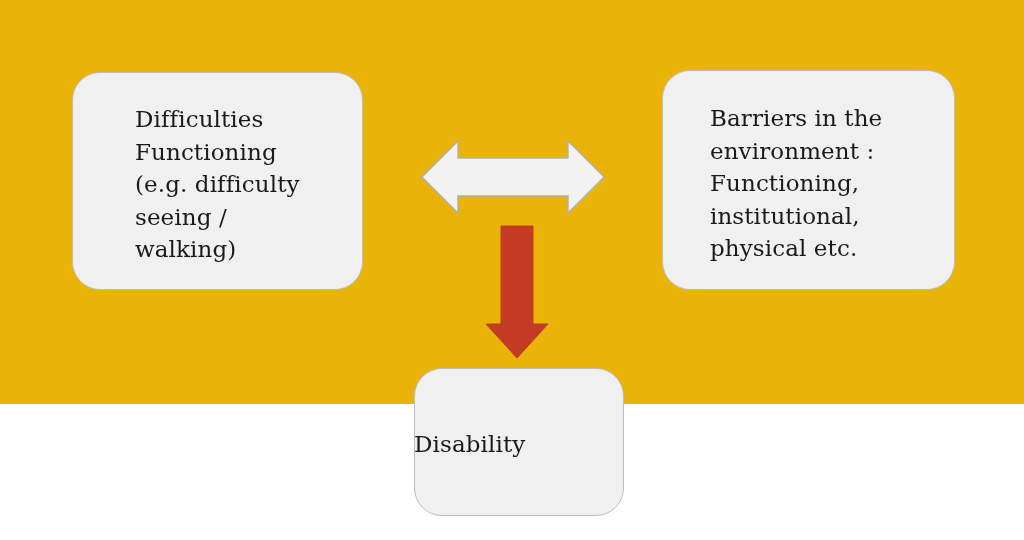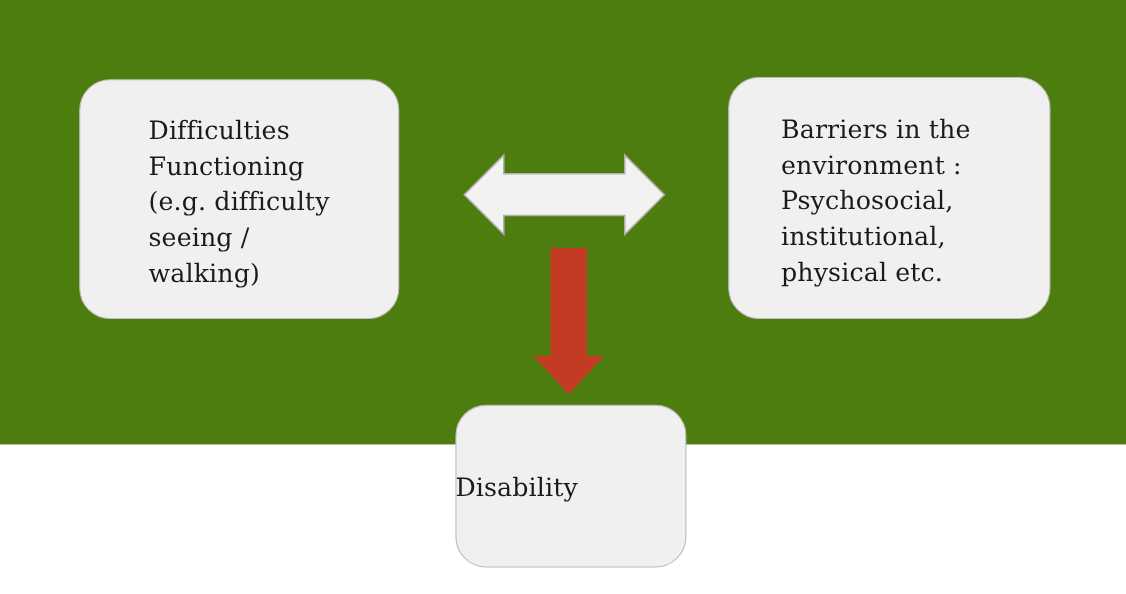--- a/index.html
+++ b/index.html
@@ -10,21 +10,21 @@
     width: 1024px;
     height: 540px;
     background: #ffffff;
     font-family: "DejaVu Serif", "Liberation Serif", serif;
     overflow: hidden;
   }
   #canvas {
     position: relative;
     width: 1024px;
     height: 404px;
-    background: #4d7c0f;
+    background: #eab308;
   }
   .node-box {
     position: absolute;
     background: #f0f0f0;
     border: 1px solid #bcbcbc;
     border-radius: 28px;
     box-sizing: border-box;
     box-shadow: 0 0 0 0 rgba(0,0,0,0);
   }
   .node-text {
@@ -100,21 +100,21 @@
   <div class="node-box" id="box-difficulties"></div>
   <div class="node-text" id="box-difficulties-text">Difficulties
 Functioning
 (e.g. difficulty
 seeing /
 walking)</div>
 
   <div class="node-box" id="box-barriers"></div>
   <div class="node-text" id="box-barriers-text">Barriers in the
 environment :
-Psychosocial,
+Functioning,
 institutional,
 physical etc.</div>
 
   <div class="node-box" id="box-disability"></div>
   <div class="node-text" id="box-disability-text">Disability</div>
 
   <svg class="arrow-svg" id="arrow-bidirectional" viewBox="0 0 190 80">
     <polygon points="4,40 40,4 40,21 150,21 150,4 186,40 150,76 150,59 40,59 40,76" fill="#f2f2f2" stroke="#b0b0b0" stroke-width="1.4" stroke-linejoin="miter"></polygon>
   </svg>
 

